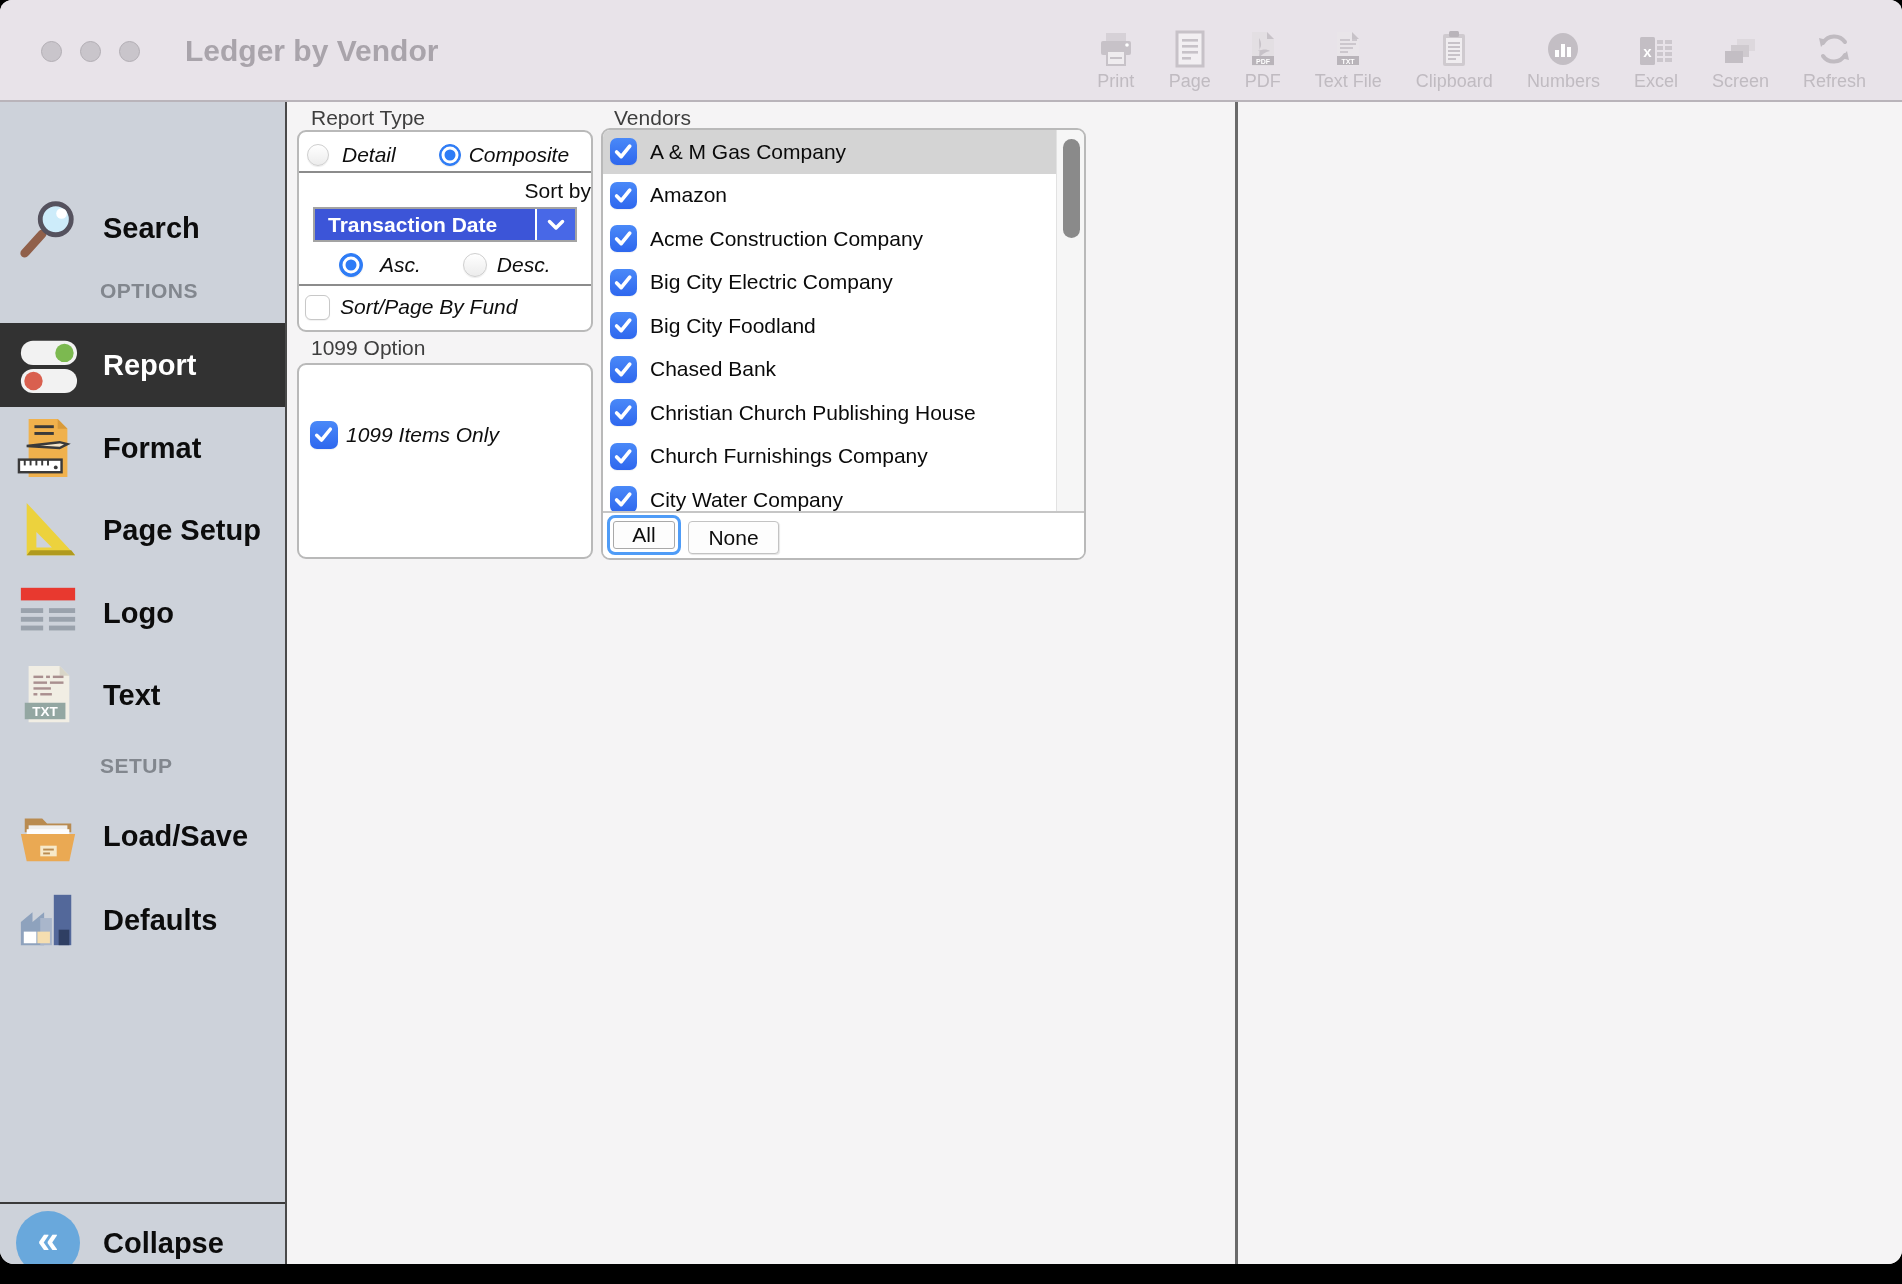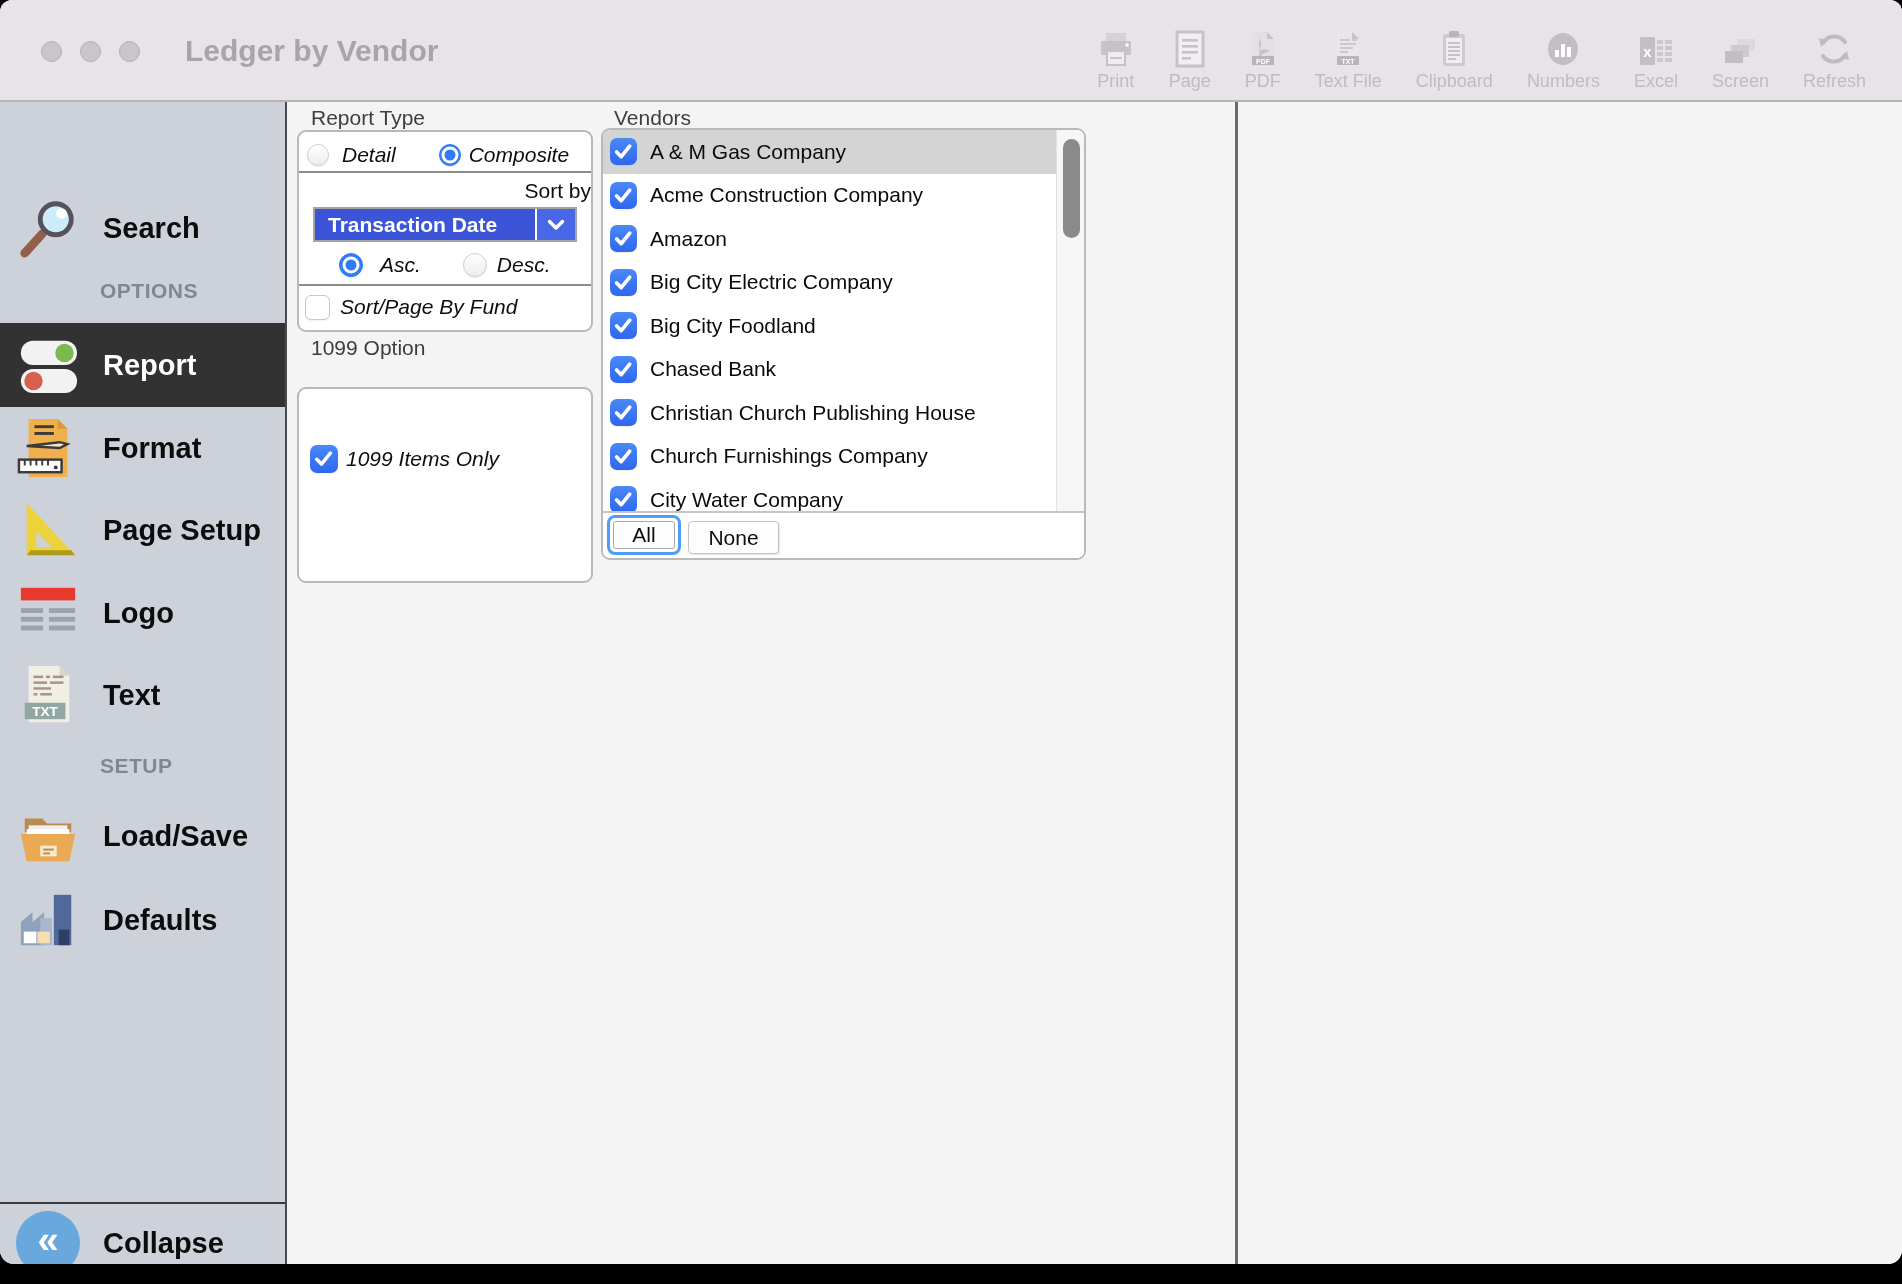--- a/index.html
+++ b/index.html
@@ -43,21 +43,21 @@
                      justify-content:center; font-size:38px; font-weight:700; padding-bottom:6px; }
 
   
   .content { position:relative; flex:1; background:#f5f4f5; }
   .pane-divider { position:absolute; left:948px; top:0; bottom:0; width:3px; background:#6a6a6a; }
   .grp-label { position:absolute; font-size:21px; color:#3e3e3e; white-space:nowrap; }
   .groupbox { position:absolute; background:#fff; border:2px solid #b9b9b9; border-radius:9px; }
   .lbl-rt { left:24px; top:4px; }
   .box-rt { left:10px; top:28px; width:296px; height:202px; }
   .lbl-1099 { left:24px; top:234px; }
-  .box-1099 { left:10px; top:261px; width:296px; height:196px;margin-top:24px; }
+  .box-1099 { left:10px; top:261px; width:296px; height:196px; }
   .lbl-vendors { left:327px; top:4px; }
 
   .ctl-row { position:absolute; display:flex; align-items:center;font-style:italic; }
   .ctl-label { font-size:21px; color:#0d0d0d; white-space:nowrap; }
   .hsep { position:absolute; left:0; right:0; height:2px; background:#8c8c8c; }
 
   
   .radio { position:relative; width:22px; height:22px; border-radius:50%;
            background:linear-gradient(#ffffff,#ececec); border:1px solid #cfcfcf; flex:none;
            box-shadow:0 1px 1px rgba(0,0,0,0.08); }
@@ -446,30 +446,30 @@
     </span>
     <span class="v-name">A &amp; M Gas Company</span>
   </div>
 
   <div class="v-row">
     <span class="v-cbx cbx on">
       <svg viewBox="0 0 14 12" fill="none">
                   <path d="M2 6.5 L5.5 10 L12 2" stroke="#fff" stroke-width="2.8" stroke-linecap="round" stroke-linejoin="round"></path>
                 </svg>
     </span>
+    <span class="v-name">Amazon</span>
+  </div>
+
+  <div class="v-row">
+    <span class="v-cbx cbx on">
+      <svg viewBox="0 0 14 12" fill="none">
+                  <path d="M2 6.5 L5.5 10 L12 2" stroke="#fff" stroke-width="2.8" stroke-linecap="round" stroke-linejoin="round"></path>
+                </svg>
+    </span>
     <span class="v-name">Acme Construction Company</span>
-  </div>
-
-  <div class="v-row">
-    <span class="v-cbx cbx on">
-      <svg viewBox="0 0 14 12" fill="none">
-                  <path d="M2 6.5 L5.5 10 L12 2" stroke="#fff" stroke-width="2.8" stroke-linecap="round" stroke-linejoin="round"></path>
-                </svg>
-    </span>
-    <span class="v-name">Amazon</span>
   </div>
 
   <div class="v-row">
     <span class="v-cbx cbx on">
       <svg viewBox="0 0 14 12" fill="none">
                   <path d="M2 6.5 L5.5 10 L12 2" stroke="#fff" stroke-width="2.8" stroke-linecap="round" stroke-linejoin="round"></path>
                 </svg>
     </span>
     <span class="v-name">Big City Electric Company</span>
   </div>

